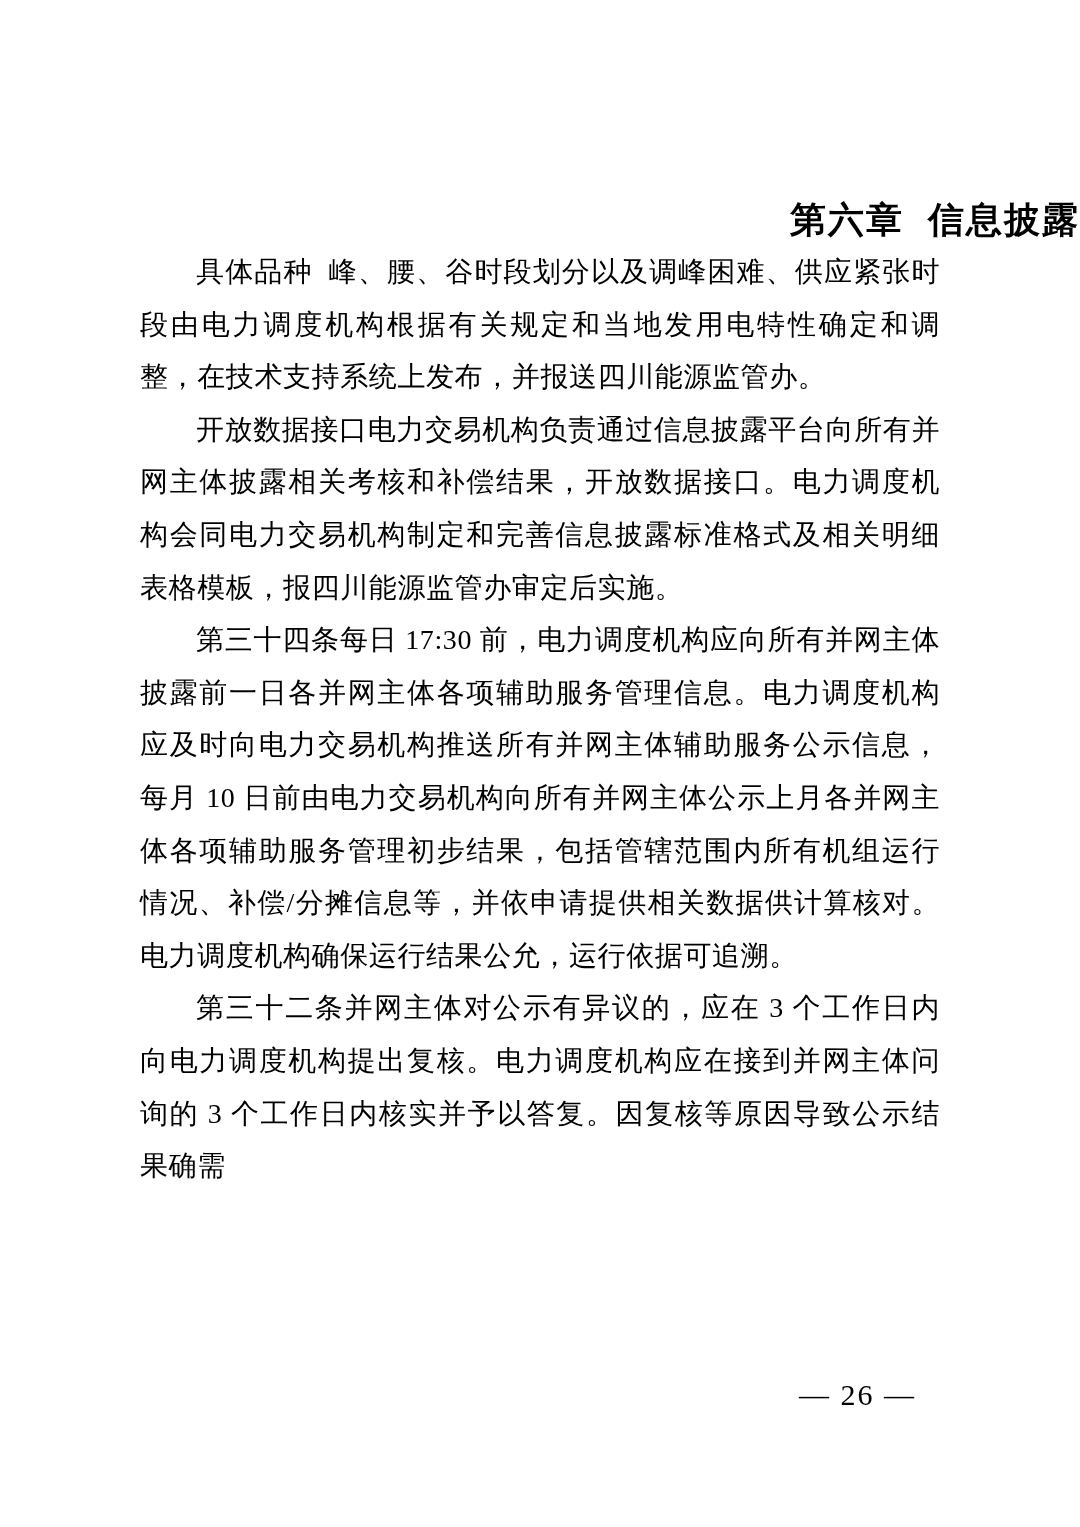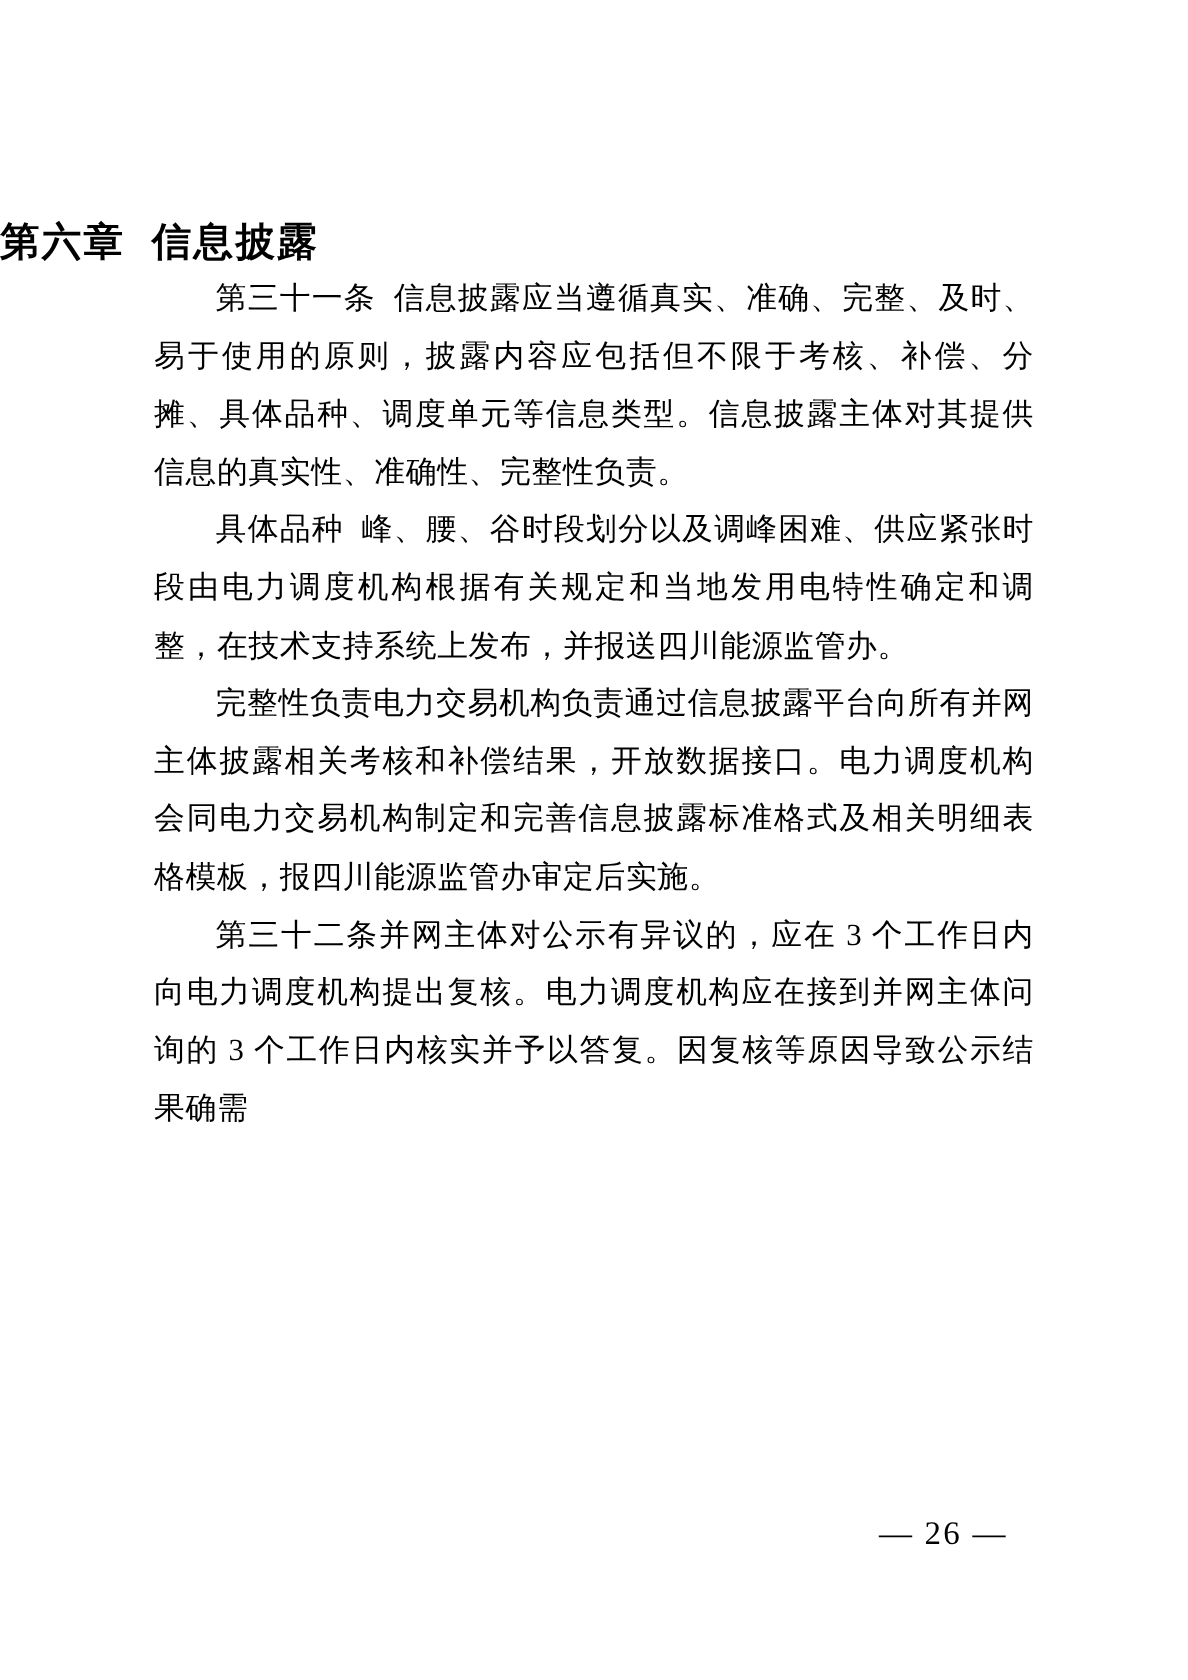--- a/index.html
+++ b/index.html
@@ -21,21 +21,21 @@
     width: 1080px;
     height: 1527px;
     background: #ffffff;
   }
   .chapter-title {
     position: absolute;
     top: 196px;
     left: 0;
     width: 100%;
     margin: 0;
-    text-align: left;
+    text-align: right;
     font-family: "Liberation Sans", "DejaVu Sans", sans-serif;
     font-weight: bold;
     font-size: 36px;
     letter-spacing: 2px;
     white-space: pre;
   }
   .doc-body {
     position: absolute;
     top: 246px;
     left: 140px;
@@ -69,26 +69,26 @@
 </style>
 </head>
 <body>
 
 <div class="page">
 
   <h1 class="chapter-title">第六章  信息披露</h1>
 
   <div class="doc-body">
 
-    <p class="article"><span class="article-number">第三十一条</span><span class="article-text">  信息披露应当遵循真实、准确、完整、及时、易于使用的原则，披露内容应包括但不限于考核、补偿、分摊、具体品种、调度单元等信息类型。信息披露主体对其提供信息的真实性、准确性、完整性负责。</span></p>
 
     <p class="article"><span class="article-number">具体品种</span><span class="article-text">  峰、腰、谷时段划分以及调峰困难、供应紧张时段由电力调度机构根据有关规定和当地发用电特性确定和调整，在技术支持系统上发布，并报送四川能源监管办。</span></p>
 
-    <p class="article"><span class="article-number">完整性负责</span><span class="article-text">电力交易机构负责通过信息披露平台向所有并网主体披露相关考核和补偿结果，开放数据接口。电力调度机构会同电力交易机构制定和完善信息披露标准格式及相关明细表格模板，报四川能源监管办审定后实施。</span></p>
+    <p class="article"><span class="article-number">开放数据接口</span><span class="article-text">电力交易机构负责通过信息披露平台向所有并网主体披露相关考核和补偿结果，开放数据接口。电力调度机构会同电力交易机构制定和完善信息披露标准格式及相关明细表格模板，报四川能源监管办审定后实施。</span></p>
 
+    <p class="article"><span class="article-number">第三十四条</span><span class="article-text">每日 17:30 前，电力调度机构应向所有并网主体披露前一日各并网主体各项辅助服务管理信息。电力调度机构应及时向电力交易机构推送所有并网主体辅助服务公示信息，每月 10 日前由电力交易机构向所有并网主体公示上月各并网主体各项辅助服务管理初步结果，包括管辖范围内所有机组运行情况、补偿/分摊信息等，并依申请提供相关数据供计算核对。电力调度机构确保运行结果公允，运行依据可追溯。</span></p>
 
     <p class="article"><span class="article-number">第三十二条</span><span class="article-text">并网主体对公示有异议的，应在 3 个工作日内向电力调度机构提出复核。电力调度机构应在接到并网主体问询的 3 个工作日内核实并予以答复。因复核等原因导致公示结果确需</span></p>
 
   </div>
 
   <div class="page-number">— 26 —</div>
 
 </div>
 
 </body></html>

